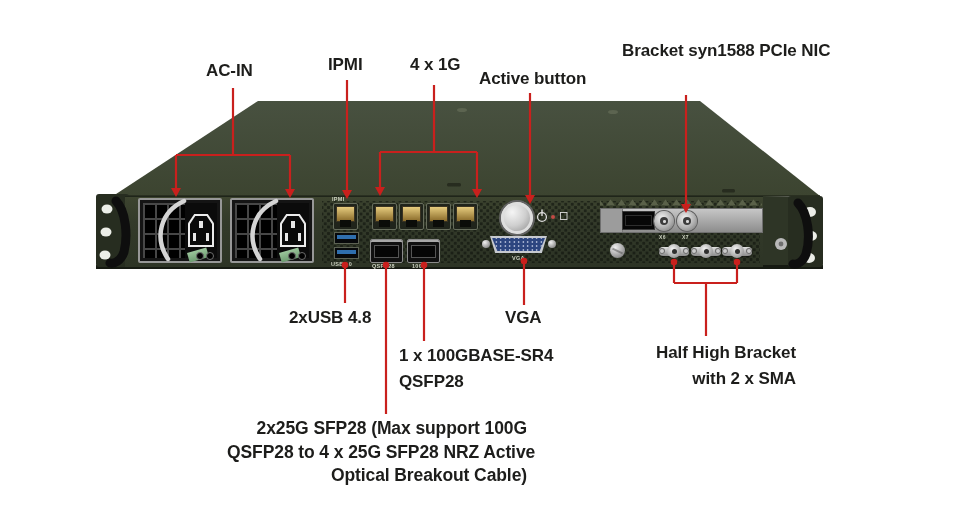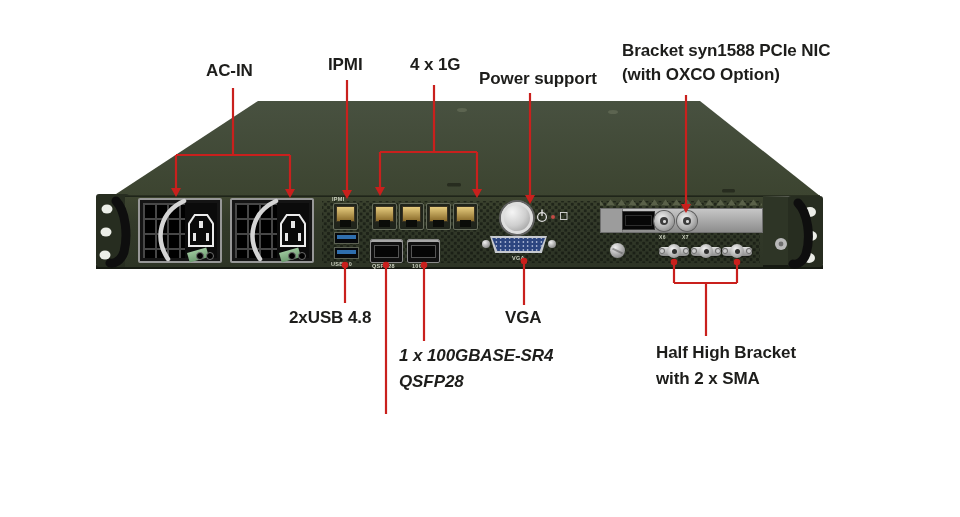--- a/index.html
+++ b/index.html
@@ -9,22 +9,22 @@
   }
   svg.layer{position:absolute;left:0;top:0;width:960px;height:517px;pointer-events:none;}
 
   
   .lbl{
     position:absolute;font-weight:bold;color:#1d1d1b;font-size:17px;
     white-space:nowrap;letter-spacing:-0.1px;line-height:20px;
   }
   .lbl .ln{display:block;}
   #lbl-nic{line-height:24px;}
-  #lbl-qsfp{line-height:26px;font-style:italic;}
-  #lbl-sma{line-height:26px;}
+  #lbl-qsfp{line-height:26px;}
+  #lbl-sma{line-height:26px;text-align:right;}
   #lbl-sfp28{width:300px;text-align:right;line-height:23.5px;font-size:17.5px;}
 
   
   .front-face{
     position:absolute;left:125px;top:196px;width:638px;height:70px;
     background:linear-gradient(#3d442f, #333a2a 35%, #2d3425);
     border-top:1px solid #1f251a;
   }
   .perf{
     position:absolute;left:197px;top:4px;width:438px;height:62px;
@@ -322,29 +322,33 @@
       <circle cx="424" cy="265" r="3.3"></circle>
       <circle cx="524" cy="261" r="3.3"></circle>
       <circle cx="674" cy="262" r="3.3"></circle>
       <circle cx="737" cy="262" r="3.3"></circle>
     </g>
   </svg>
 
   <div class="lbl" style="left:206px;top:61px;" id="lbl-acin">AC-IN</div>
   <div class="lbl" style="left:328px;top:55px;">IPMI</div>
   <div class="lbl" style="left:410px;top:55px;">4 x 1G</div>
-  <div class="lbl" style="left:479px;top:69px;">Power support</div>
+  <div class="lbl" style="left:479px;top:69px;">Active button</div>
   <div class="lbl" id="lbl-nic" style="left:622px;top:39px;">
     <span class="ln">Bracket syn1588 PCIe NIC</span>
-    <span class="ln">(with OXCO Option)</span>
   </div>
   <div class="lbl" style="left:289px;top:308px;">2xUSB 4.8</div>
   <div class="lbl" style="left:505px;top:308px;">VGA</div>
   <div class="lbl" id="lbl-qsfp" style="left:399px;top:343px;">
     <span class="ln">1 x 100GBASE-SR4</span>
     <span class="ln">QSFP28</span>
   </div>
   <div class="lbl" id="lbl-sma" style="left:656px;top:340px;">
     <span class="ln">Half High Bracket</span>
     <span class="ln">with 2 x SMA</span>
   </div>
+  <div class="lbl" id="lbl-sfp28" style="left:227px;top:417px;">
+    <span class="ln">2x25G SFP28 (Max support 100G</span>
+    <span class="ln">QSFP28 to 4 x 25G SFP28 NRZ Active</span>
+    <span class="ln">Optical Breakout Cable)</span>
+  </div>
 
 </div>
 
 </body></html>

